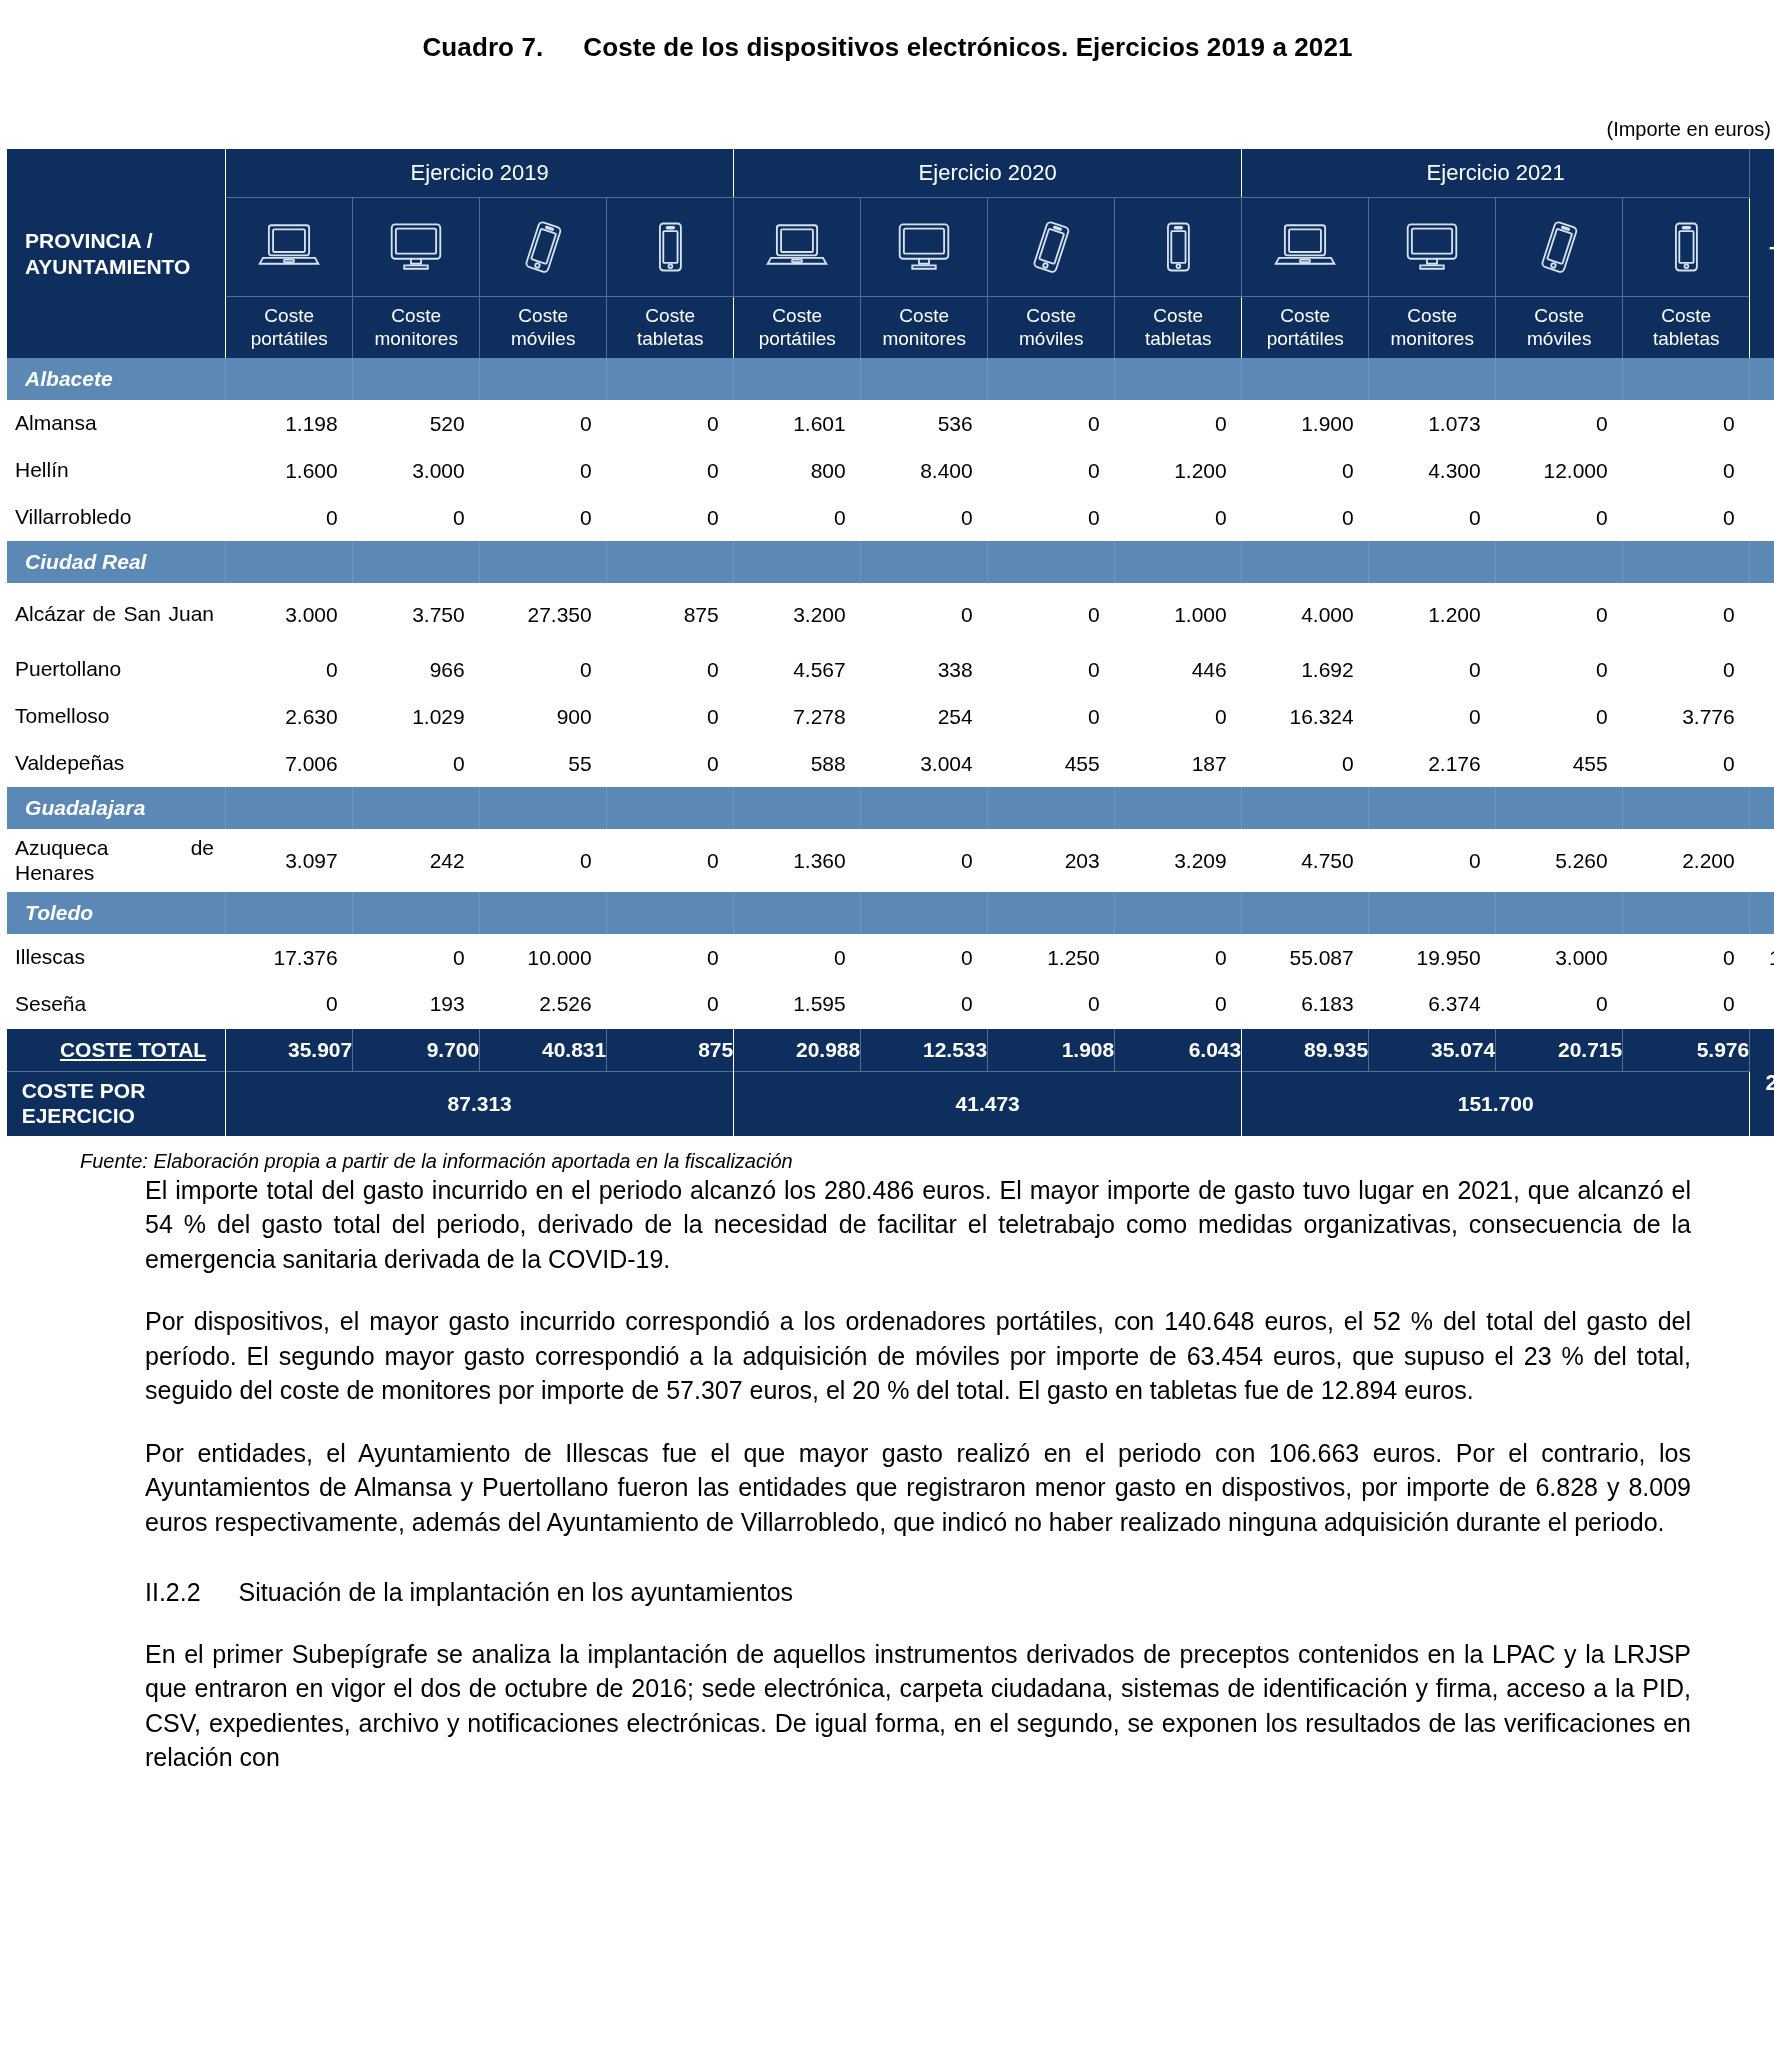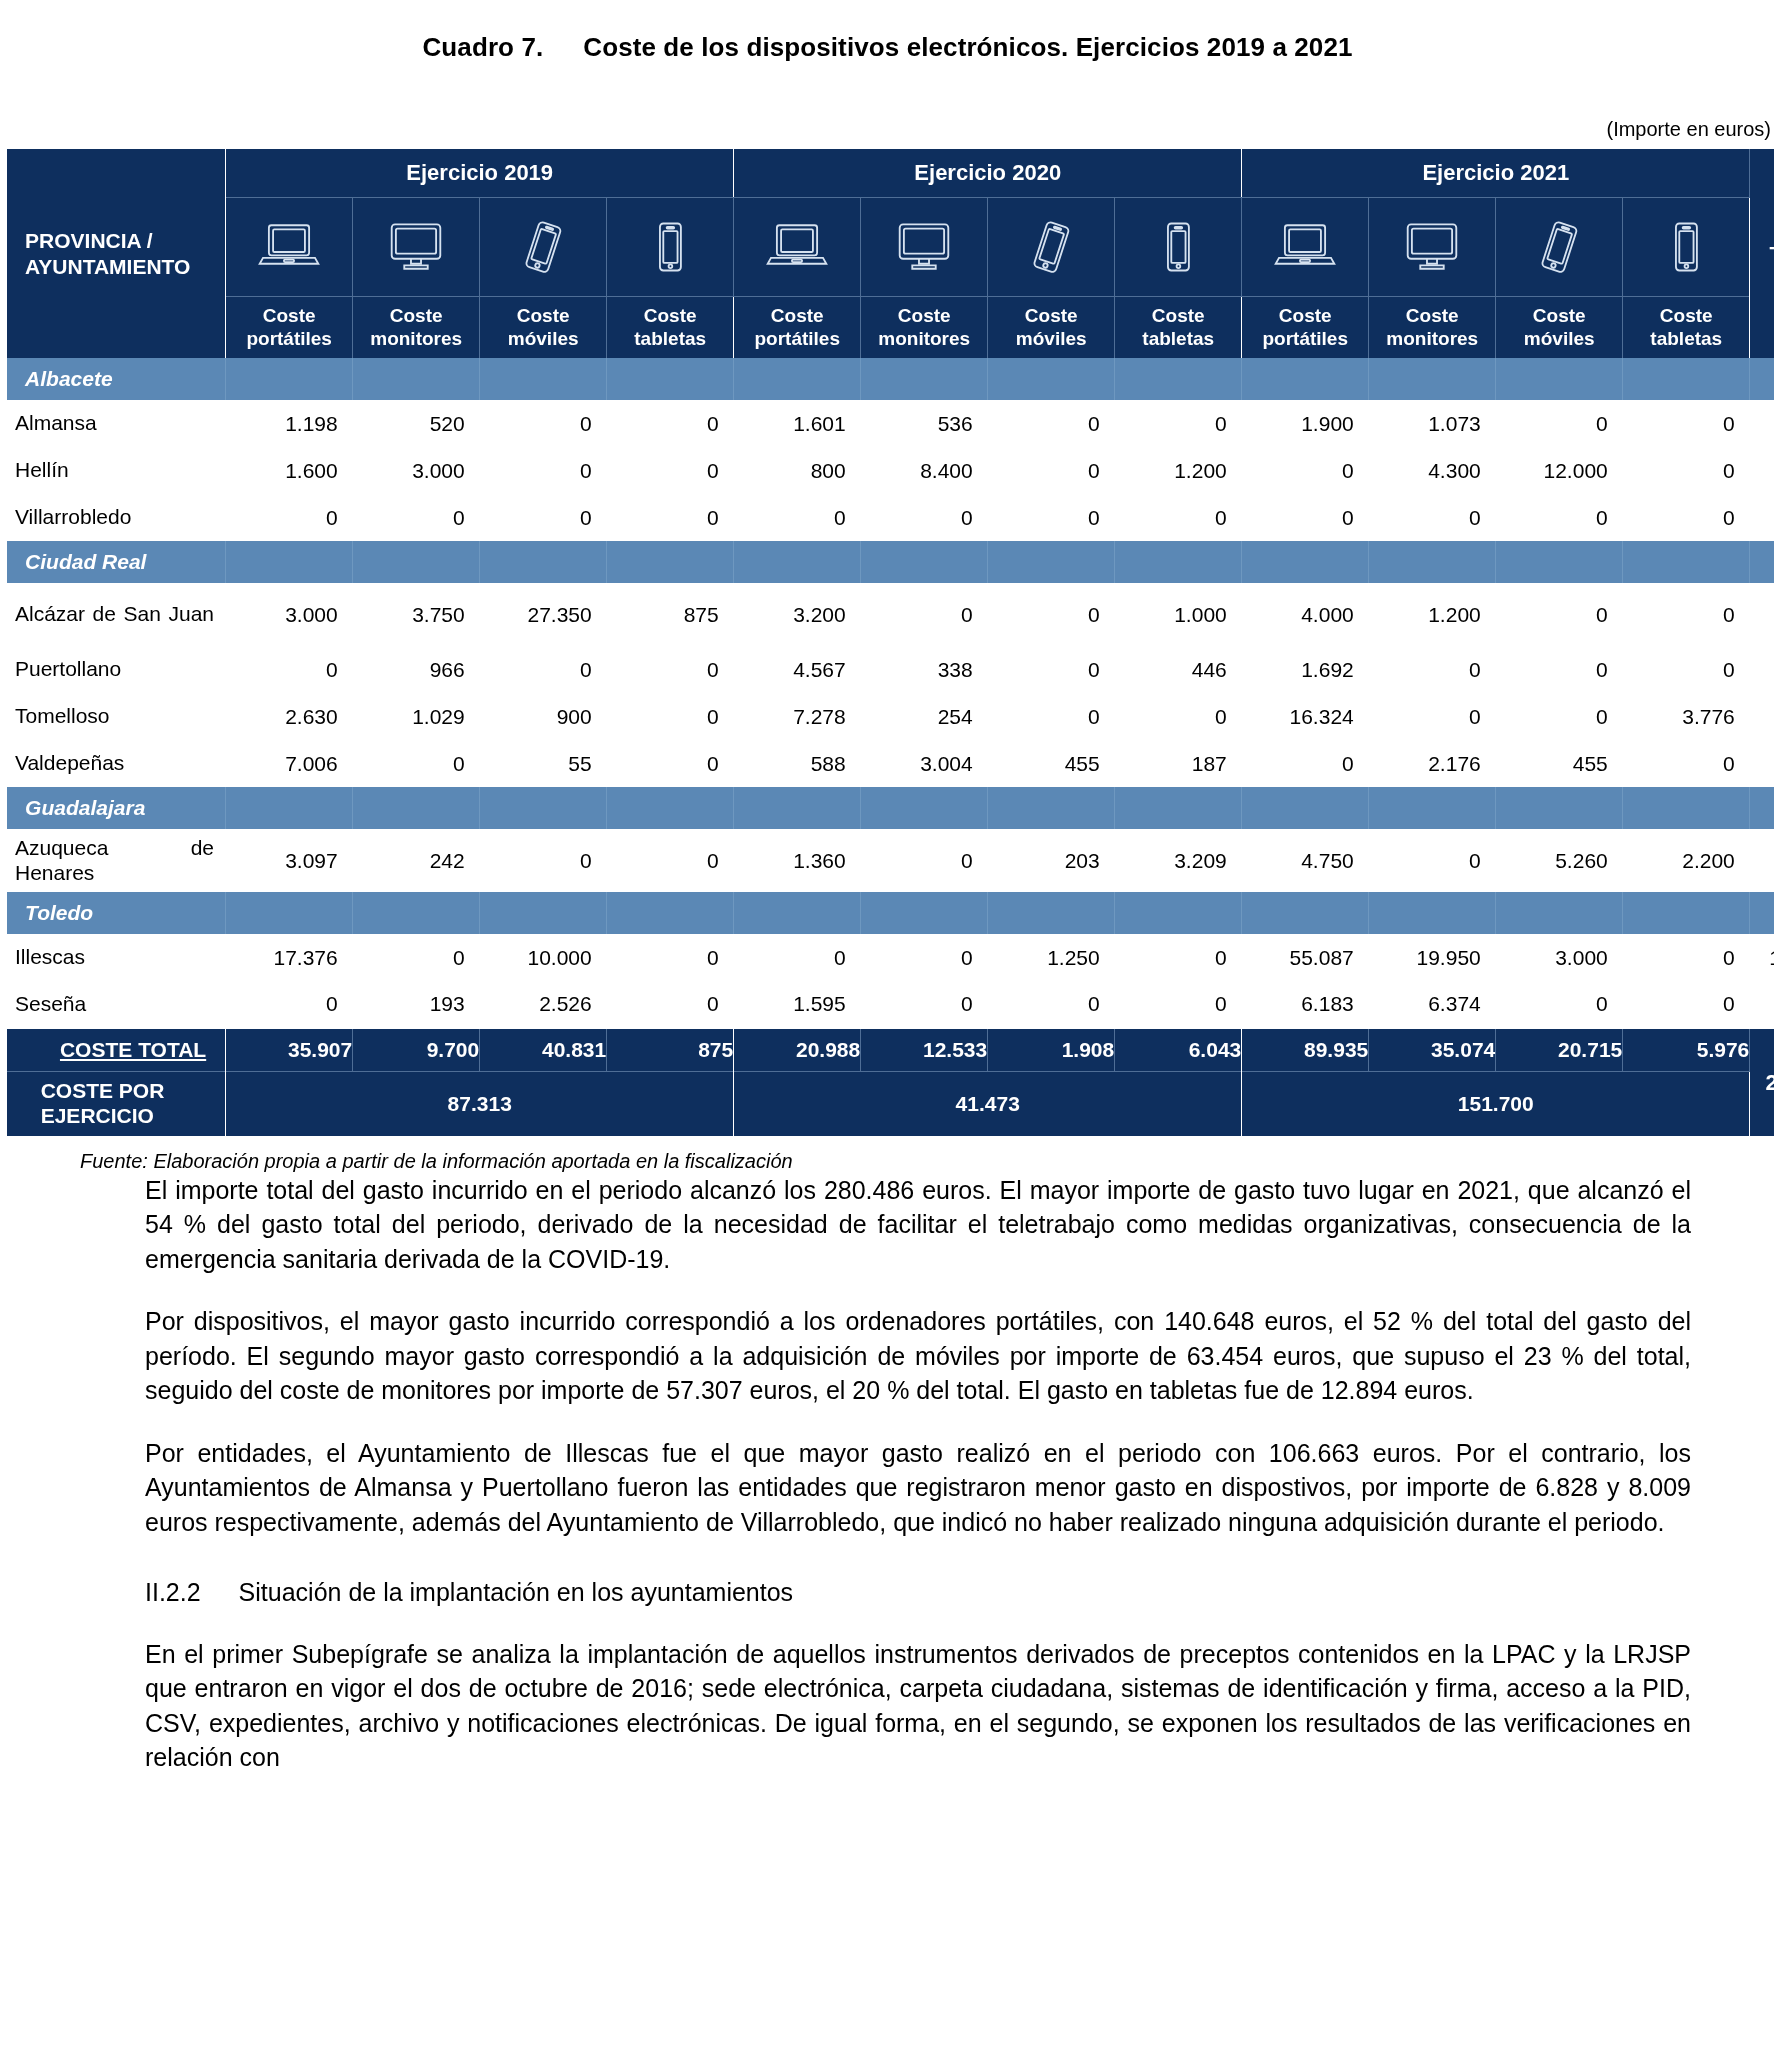--- a/index.html
+++ b/index.html
@@ -58,21 +58,21 @@
     padding: 0;
     margin: 0;
     vertical-align: middle;
     box-sizing: border-box;
   }
 
   
   .hd {
     background: #0e2f5e;
     color: #ffffff;
-    font-weight: bold;
+    font-weight: normal;
     text-align: center;
     border-right: 0.8px solid #4f6e96;
   }
   .hd-corner {
     background: #0e2f5e;
     color: #ffffff;
     font-weight: bold;
     text-align: left;
     padding-left: 18.4px !important;
     font-size: 21px;
@@ -180,21 +180,21 @@
     background: #0e2f5e;
     color: #ffffff;
     font-weight: bold;
     font-size: 21px;
     height: 65px;
     text-align: center;
     border-top: 0.8px solid #4f6e96;
   }
   .exer-row td.label {
     text-align: left;
-    padding-left: 34px;
+    padding-left: 15px;
     line-height: 1.18;
     border-right: 1.7px solid #ffffff;
     border-top: 0.8px solid #4f6e96;
   }
   .exer-row td.yrsep { border-right: 1.7px solid #ffffff; }
 
   
   .fuente {
     font-style: italic;
     font-size: 20px;

